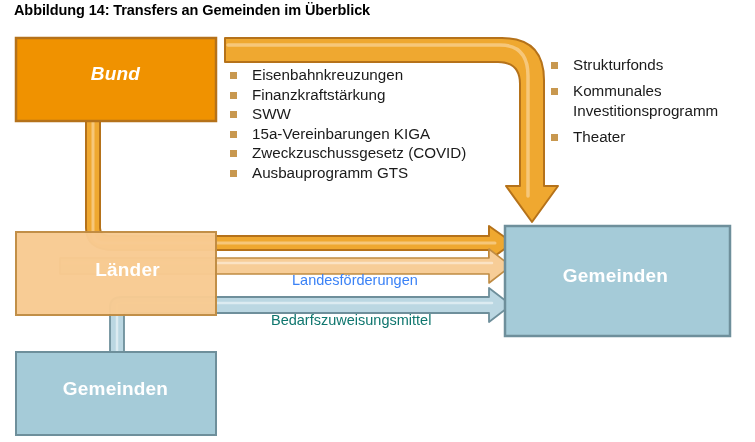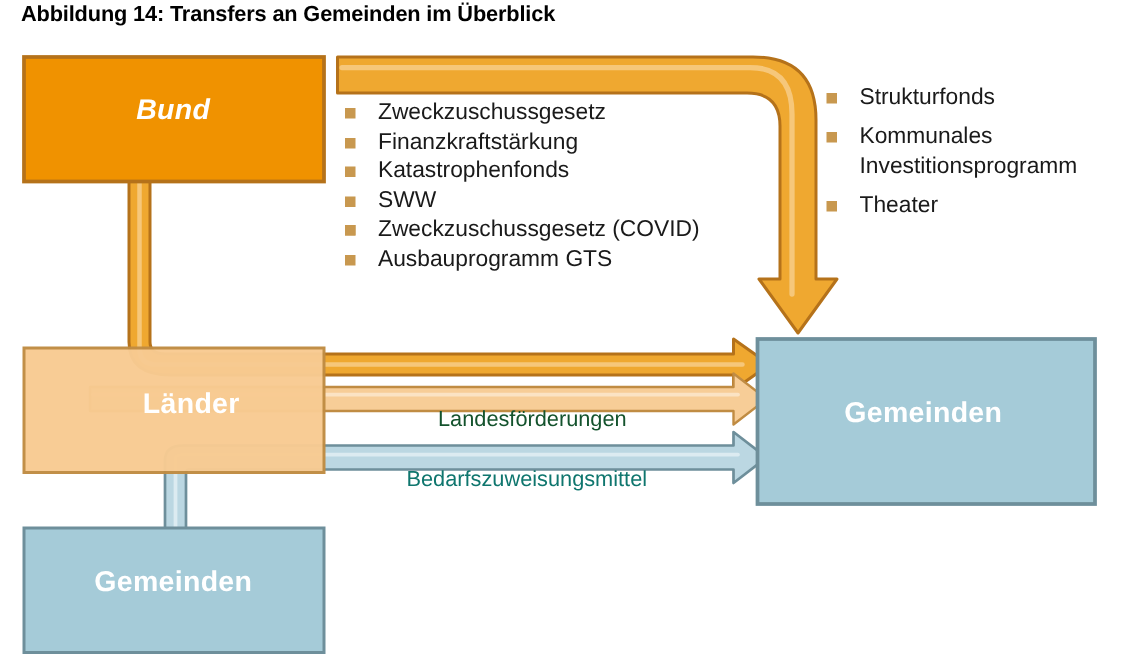--- a/index.html
+++ b/index.html
@@ -85,21 +85,21 @@
     width: 190px;
   }
   .flow-label {
     position: absolute;
     font-size: 14.5px;
     white-space: nowrap;
   }
   #label-landesfoerderungen {
     left: 292px;
     top: 272px;
-    color: #14532d;
+    color: #3b82f6;
   }
   #label-bedarfszuweisungsmittel {
     left: 271px;
     top: 312px;
     color: #0f766e;
   }
 </style>
 </head>
 <body>
 
@@ -141,25 +141,25 @@
 
     <rect x="505" y="226" width="225" height="110" fill="#A5CBD8" stroke="#6E8F9B" stroke-width="2.5"></rect>
   </svg>
 
   <div class="node-label" id="label-bund">Bund</div>
   <div class="node-label" id="label-laender">Länder</div>
   <div class="node-label" id="label-gemeinden-left">Gemeinden</div>
   <div class="node-label" id="label-gemeinden-right">Gemeinden</div>
 
   <ul class="bullet-list" id="list-bund-items">
-    <li><span class="sq"></span><span>Zweckzuschussgesetz</span></li>
+    <li><span class="sq"></span><span>Eisenbahnkreuzungen</span></li>
     <li><span class="sq"></span><span>Finanzkraftstärkung</span></li>
-    <li><span class="sq"></span><span>Katastrophenfonds</span></li>
+    <li><span class="sq"></span></li>
     <li><span class="sq"></span><span>SWW</span></li>
-    <li><span class="sq"></span></li>
+    <li><span class="sq"></span><span>15a-Vereinbarungen KIGA</span></li>
     <li><span class="sq"></span><span>Zweckzuschussgesetz (COVID)</span></li>
     <li><span class="sq"></span><span>Ausbauprogramm GTS</span></li>
   </ul>
 
   <ul class="bullet-list" id="list-gemeinden-items">
     <li><span class="sq"></span><span>Strukturfonds</span></li>
     <li><span class="sq"></span><span>Kommunales Investitionsprogramm</span></li>
     <li><span class="sq"></span><span>Theater</span></li>
   </ul>
 

